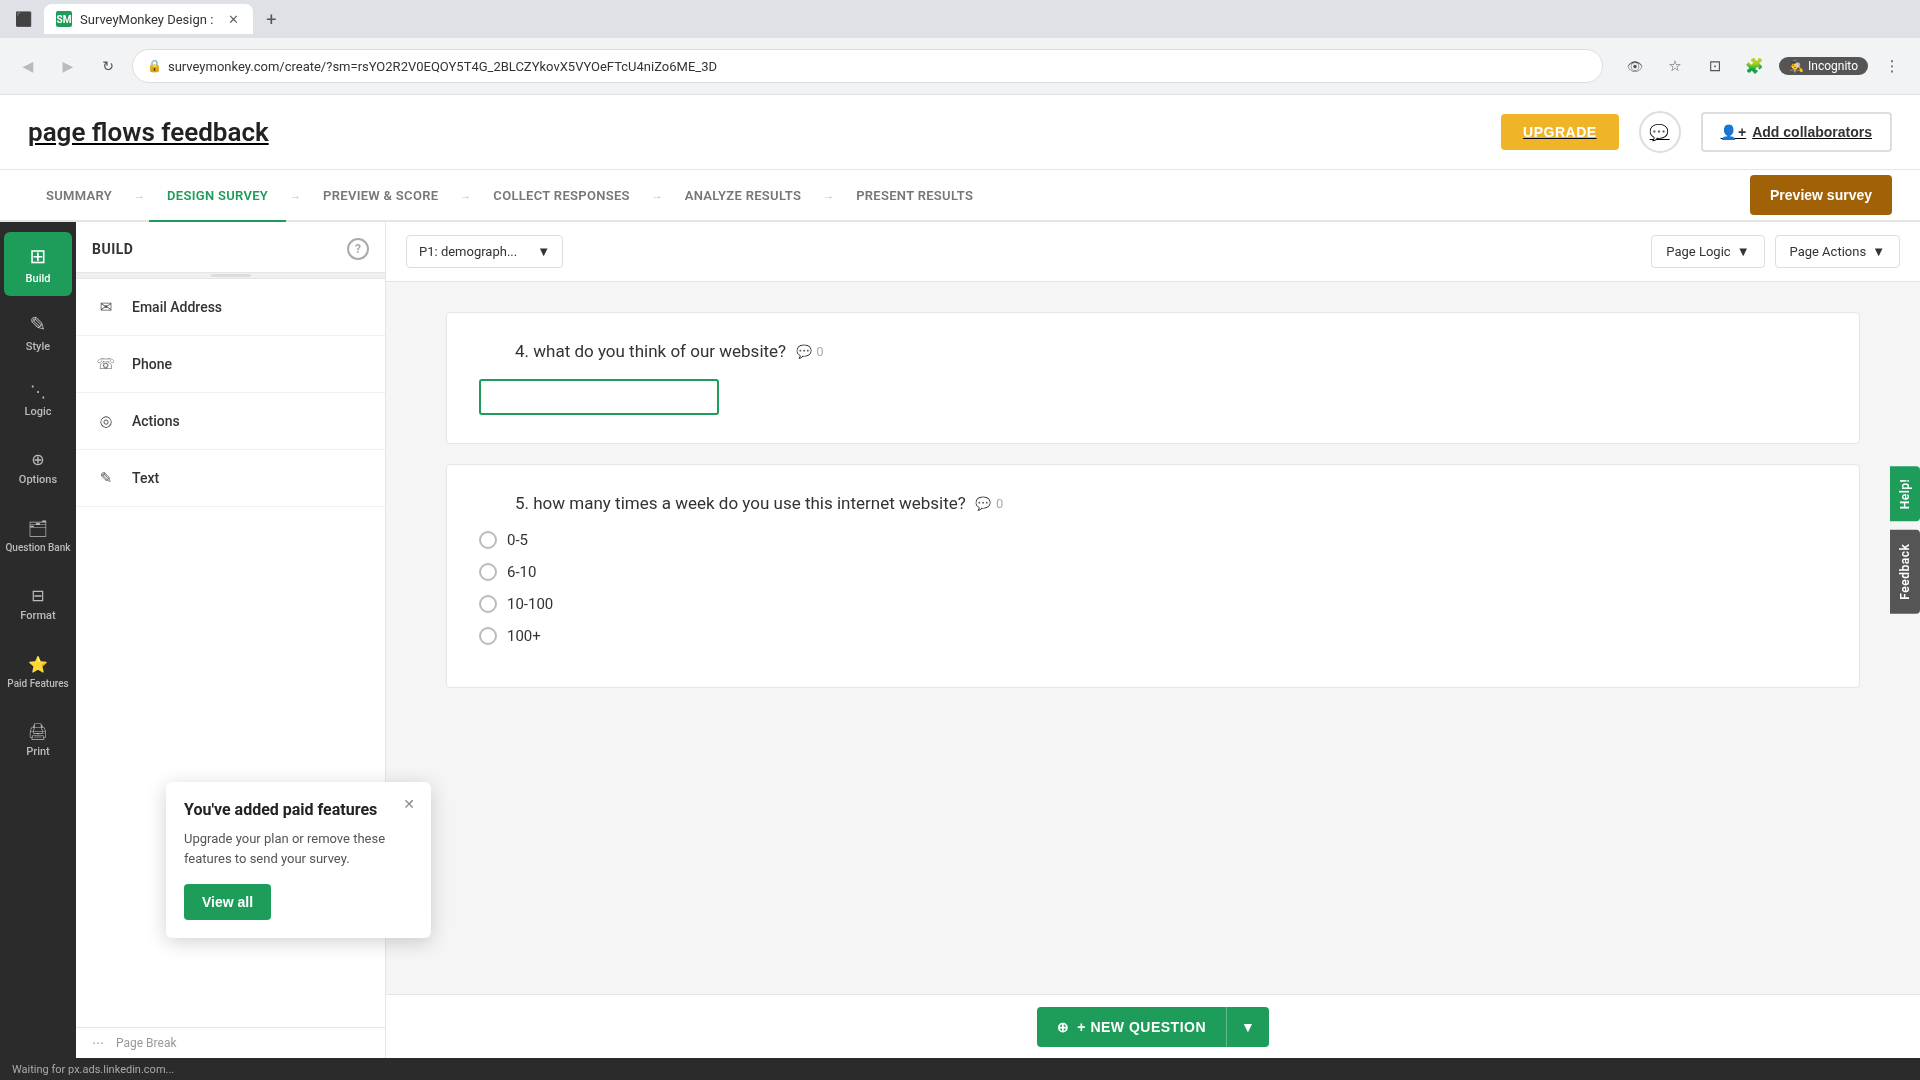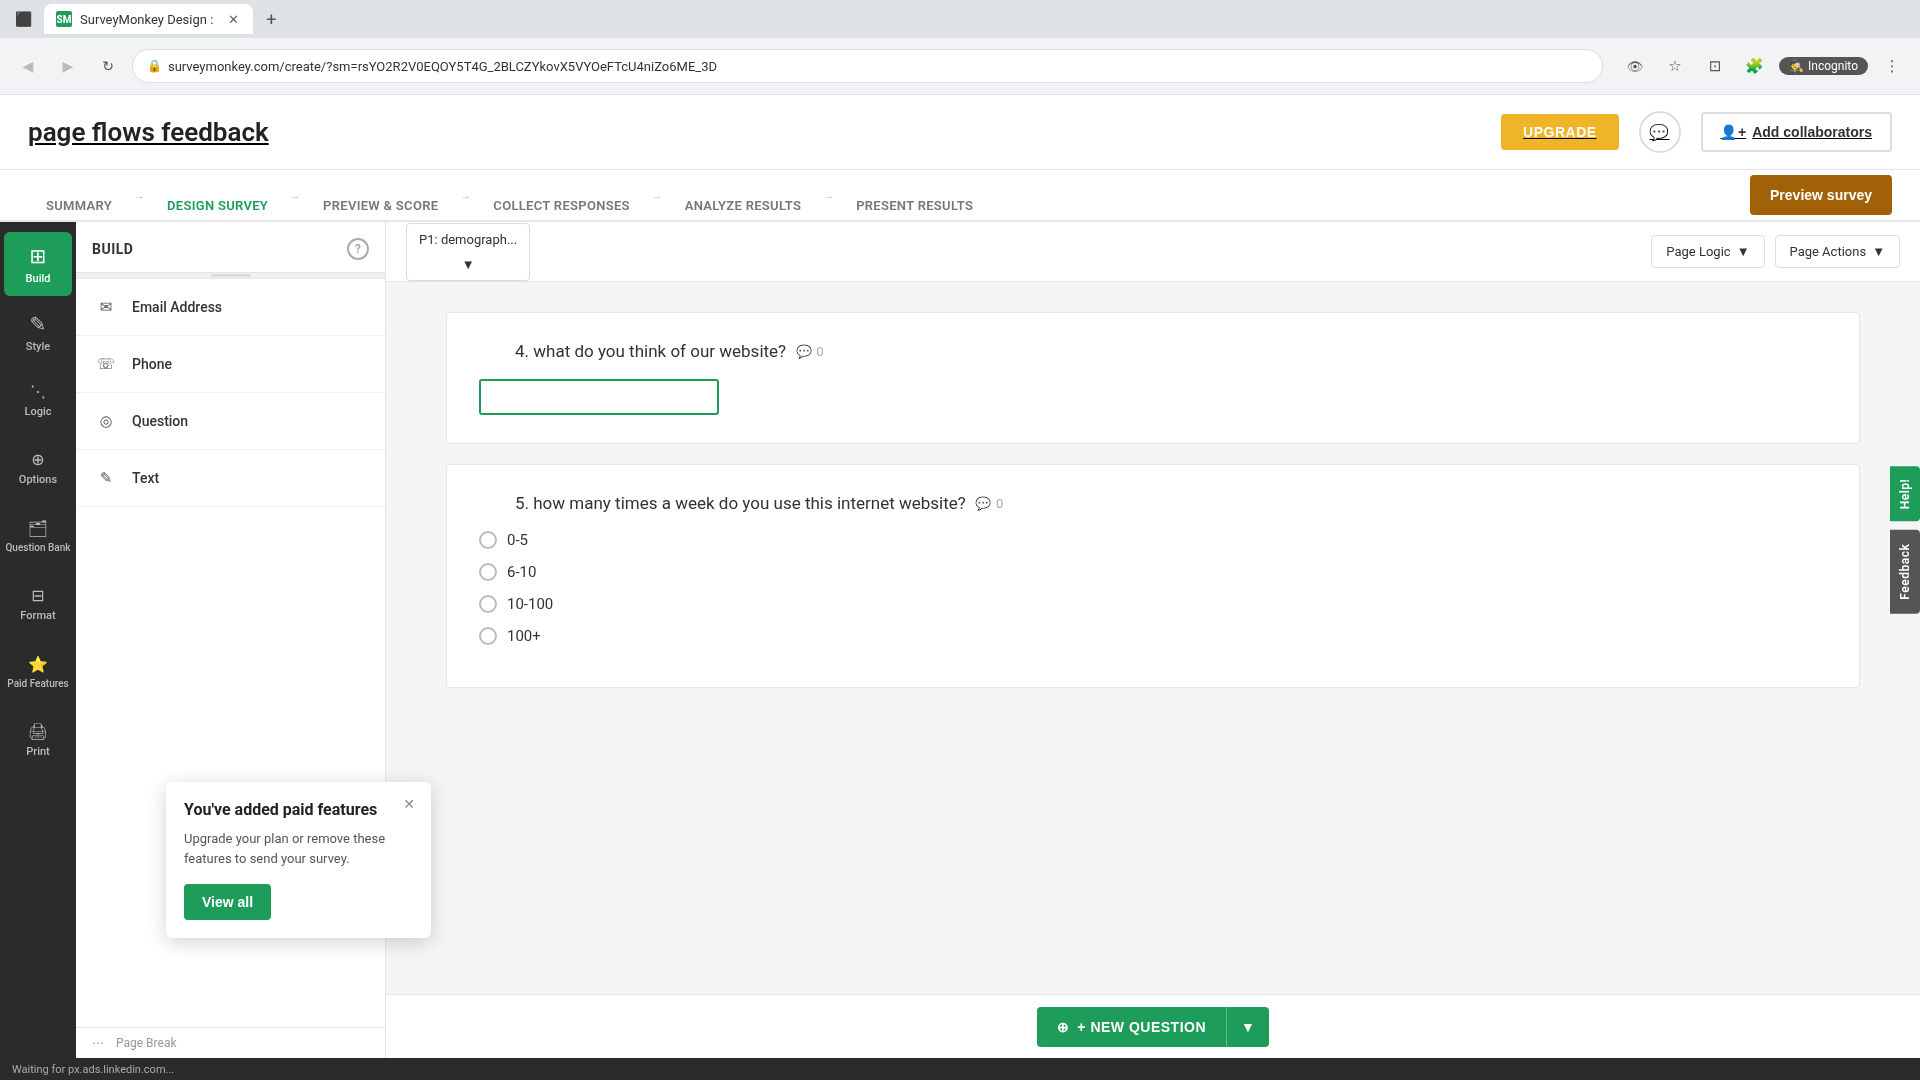--- a/index.html
+++ b/index.html
@@ -27,21 +27,21 @@
     
     .app-topbar { height: 75px; background: #fff; display: flex; align-items: center; padding: 0 28px; border-bottom: 1px solid #e5e5e5; gap: 20px; text-decoration: underline; }
     .app-title { font-size: 26px; font-weight: 600; color: #222; flex: 1; }
     .upgrade-btn { background: #f0b429; color: #fff; font-weight: 700; font-size: 14px; border: none; border-radius: 4px; padding: 10px 22px; cursor: pointer; letter-spacing: 0.5px; }
     .icon-btn-round { width: 42px; height: 42px; border-radius: 50%; border: 2px solid #ddd; background: #fff; display: flex; align-items: center; justify-content: center; cursor: pointer; color: #555; font-size: 16px; }
     .add-collab-btn { background: #fff; color: #333; font-size: 14px; font-weight: 600; border: 2px solid #ddd; border-radius: 4px; padding: 10px 18px; cursor: pointer; display: flex; align-items: center; gap: 6px; }
 
     
     .nav-tabs { height: 52px; background: #fff; display: flex; align-items: center; padding: 0 28px; border-bottom: 2px solid #e5e5e5; gap: 0; justify-content: space-between; }
     .nav-tabs-left { display: flex; align-items: center; gap: 0; }
-    .nav-tab { padding: 8px 18px; height: 52px; display: flex; align-items: center; font-size: 13px; font-weight: 600; color: #777; cursor: pointer; border-bottom: 3px solid transparent; letter-spacing: 0.3px; text-transform: uppercase; position: relative; top: 12px; }
+    .nav-tab { padding: 8px 18px; height: 52px; display: flex; align-items: center; font-size: 13px; font-weight: 600; color: #777; cursor: pointer; border-bottom: 3px solid transparent; letter-spacing: 0.3px; text-transform: uppercase; position: relative; top: 2px; }
     .nav-tab.active { color: #1d9c5a; border-bottom-color: #1d9c5a; }
     .nav-tab-arrow { color: #bbb; font-size: 11px; margin: 0 4px; }
     .preview-survey-btn { background: #a16207; color: #fff; font-size: 14px; font-weight: 600; border: none; border-radius: 4px; padding: 12px 20px; cursor: pointer; margin-left: 18px; }
 
     
     .main { display: flex; flex: 1; overflow: hidden; }
 
     
     .sidebar { width: 76px; background: #2b2b2b; display: flex; flex-direction: column; align-items: center; padding: 10px 0; gap: 4px; }
     .sidebar-item { width: 68px; height: 64px; display: flex; flex-direction: column; align-items: center; justify-content: center; gap: 4px; cursor: pointer; border-radius: 6px; color: #bbb; font-size: 11px; }
@@ -61,21 +61,21 @@
     
     .paid-popup { position: absolute; bottom: 120px; left: 90px; width: 265px; background: #fff; border-radius: 6px; box-shadow: 0 4px 20px rgba(0,0,0,0.18); padding: 18px; z-index: 10; }
     .paid-popup-close { position: absolute; top: 12px; right: 12px; width: 20px; height: 20px; display: flex; align-items: center; justify-content: center; cursor: pointer; color: #888; font-size: 14px; }
     .paid-popup-title { font-size: 16px; font-weight: 700; color: #222; margin-bottom: 10px; }
     .paid-popup-text { font-size: 13px; color: #555; line-height: 1.5; margin-bottom: 16px; }
     .view-all-btn { background: #1d9c5a; color: #fff; font-size: 14px; font-weight: 600; border: none; border-radius: 4px; padding: 10px 18px; cursor: pointer; }
 
     
     .content-area { flex: 1; display: flex; flex-direction: column; background: #f5f5f5; overflow: hidden; }
     .content-toolbar { height: 60px; background: #fff; border-bottom: 1px solid #e5e5e5; display: flex; align-items: center; padding: 0 20px; gap: 10px; }
-    .page-dropdown { background: #fff; border: 1px solid #ddd; border-radius: 4px; padding: 8px 12px; font-size: 13px; color: #333; cursor: pointer; display: flex; align-items: center; gap: 10px; flex-direction: column; }
+    .page-dropdown { background: #fff; border: 1px solid #ddd; border-radius: 4px; padding: 8px 12px; font-size: 13px; color: #333; cursor: pointer; display: flex; align-items: center; gap: 20px; }
     .toolbar-right { margin-left: auto; display: flex; align-items: center; gap: 10px; }
     .page-logic-btn { background: #fff; border: 1px solid #ddd; border-radius: 4px; padding: 8px 14px; font-size: 13px; color: #333; cursor: pointer; display: flex; align-items: center; gap: 6px; }
     .more-actions-btn { background: #fff; border: 1px solid #ddd; border-radius: 4px; padding: 8px 14px; font-size: 13px; color: #333; cursor: pointer; display: flex; align-items: center; gap: 6px; }
 
     .survey-scroll { flex: 1; overflow-y: auto; padding: 30px 60px; }
     .question-block { background: #fff; border-radius: 4px; padding: 28px 32px; margin-bottom: 20px; border: 1px solid #e5e5e5; }
     .question-text { font-size: 17px; color: #333; margin-bottom: 18px; display: flex; align-items: center; gap: 10px; margin-left: 36px; }
     .question-comment { display: flex; align-items: center; gap: 4px; color: #aaa; font-size: 13px; }
     .text-input-box { width: 240px; height: 36px; border: 2px solid #1d9c5a; border-radius: 3px; }
     .radio-option { display: flex; align-items: center; gap: 10px; margin-bottom: 14px; font-size: 15px; color: #333; }
@@ -205,21 +205,21 @@
       <div class="build-item">
         <div class="build-item-icon">✉</div>
         <span class="build-item-label">Email Address</span>
       </div>
       <div class="build-item">
         <div class="build-item-icon">☏</div>
         <span class="build-item-label">Phone</span>
       </div>
       <div class="build-item">
         <div class="build-item-icon">◎</div>
-        <span class="build-item-label">Question</span>
+        <span class="build-item-label">Actions</span>
       </div>
       <div class="build-item">
         <div class="build-item-icon">✎</div>
         <span class="build-item-label">Text</span>
       </div>
 
       <div class="paid-popup">
         <div class="paid-popup-close">✕</div>
         <div class="paid-popup-title">You've added paid features</div>
         <div class="paid-popup-text">Upgrade your plan or remove these features to send your survey.</div>

